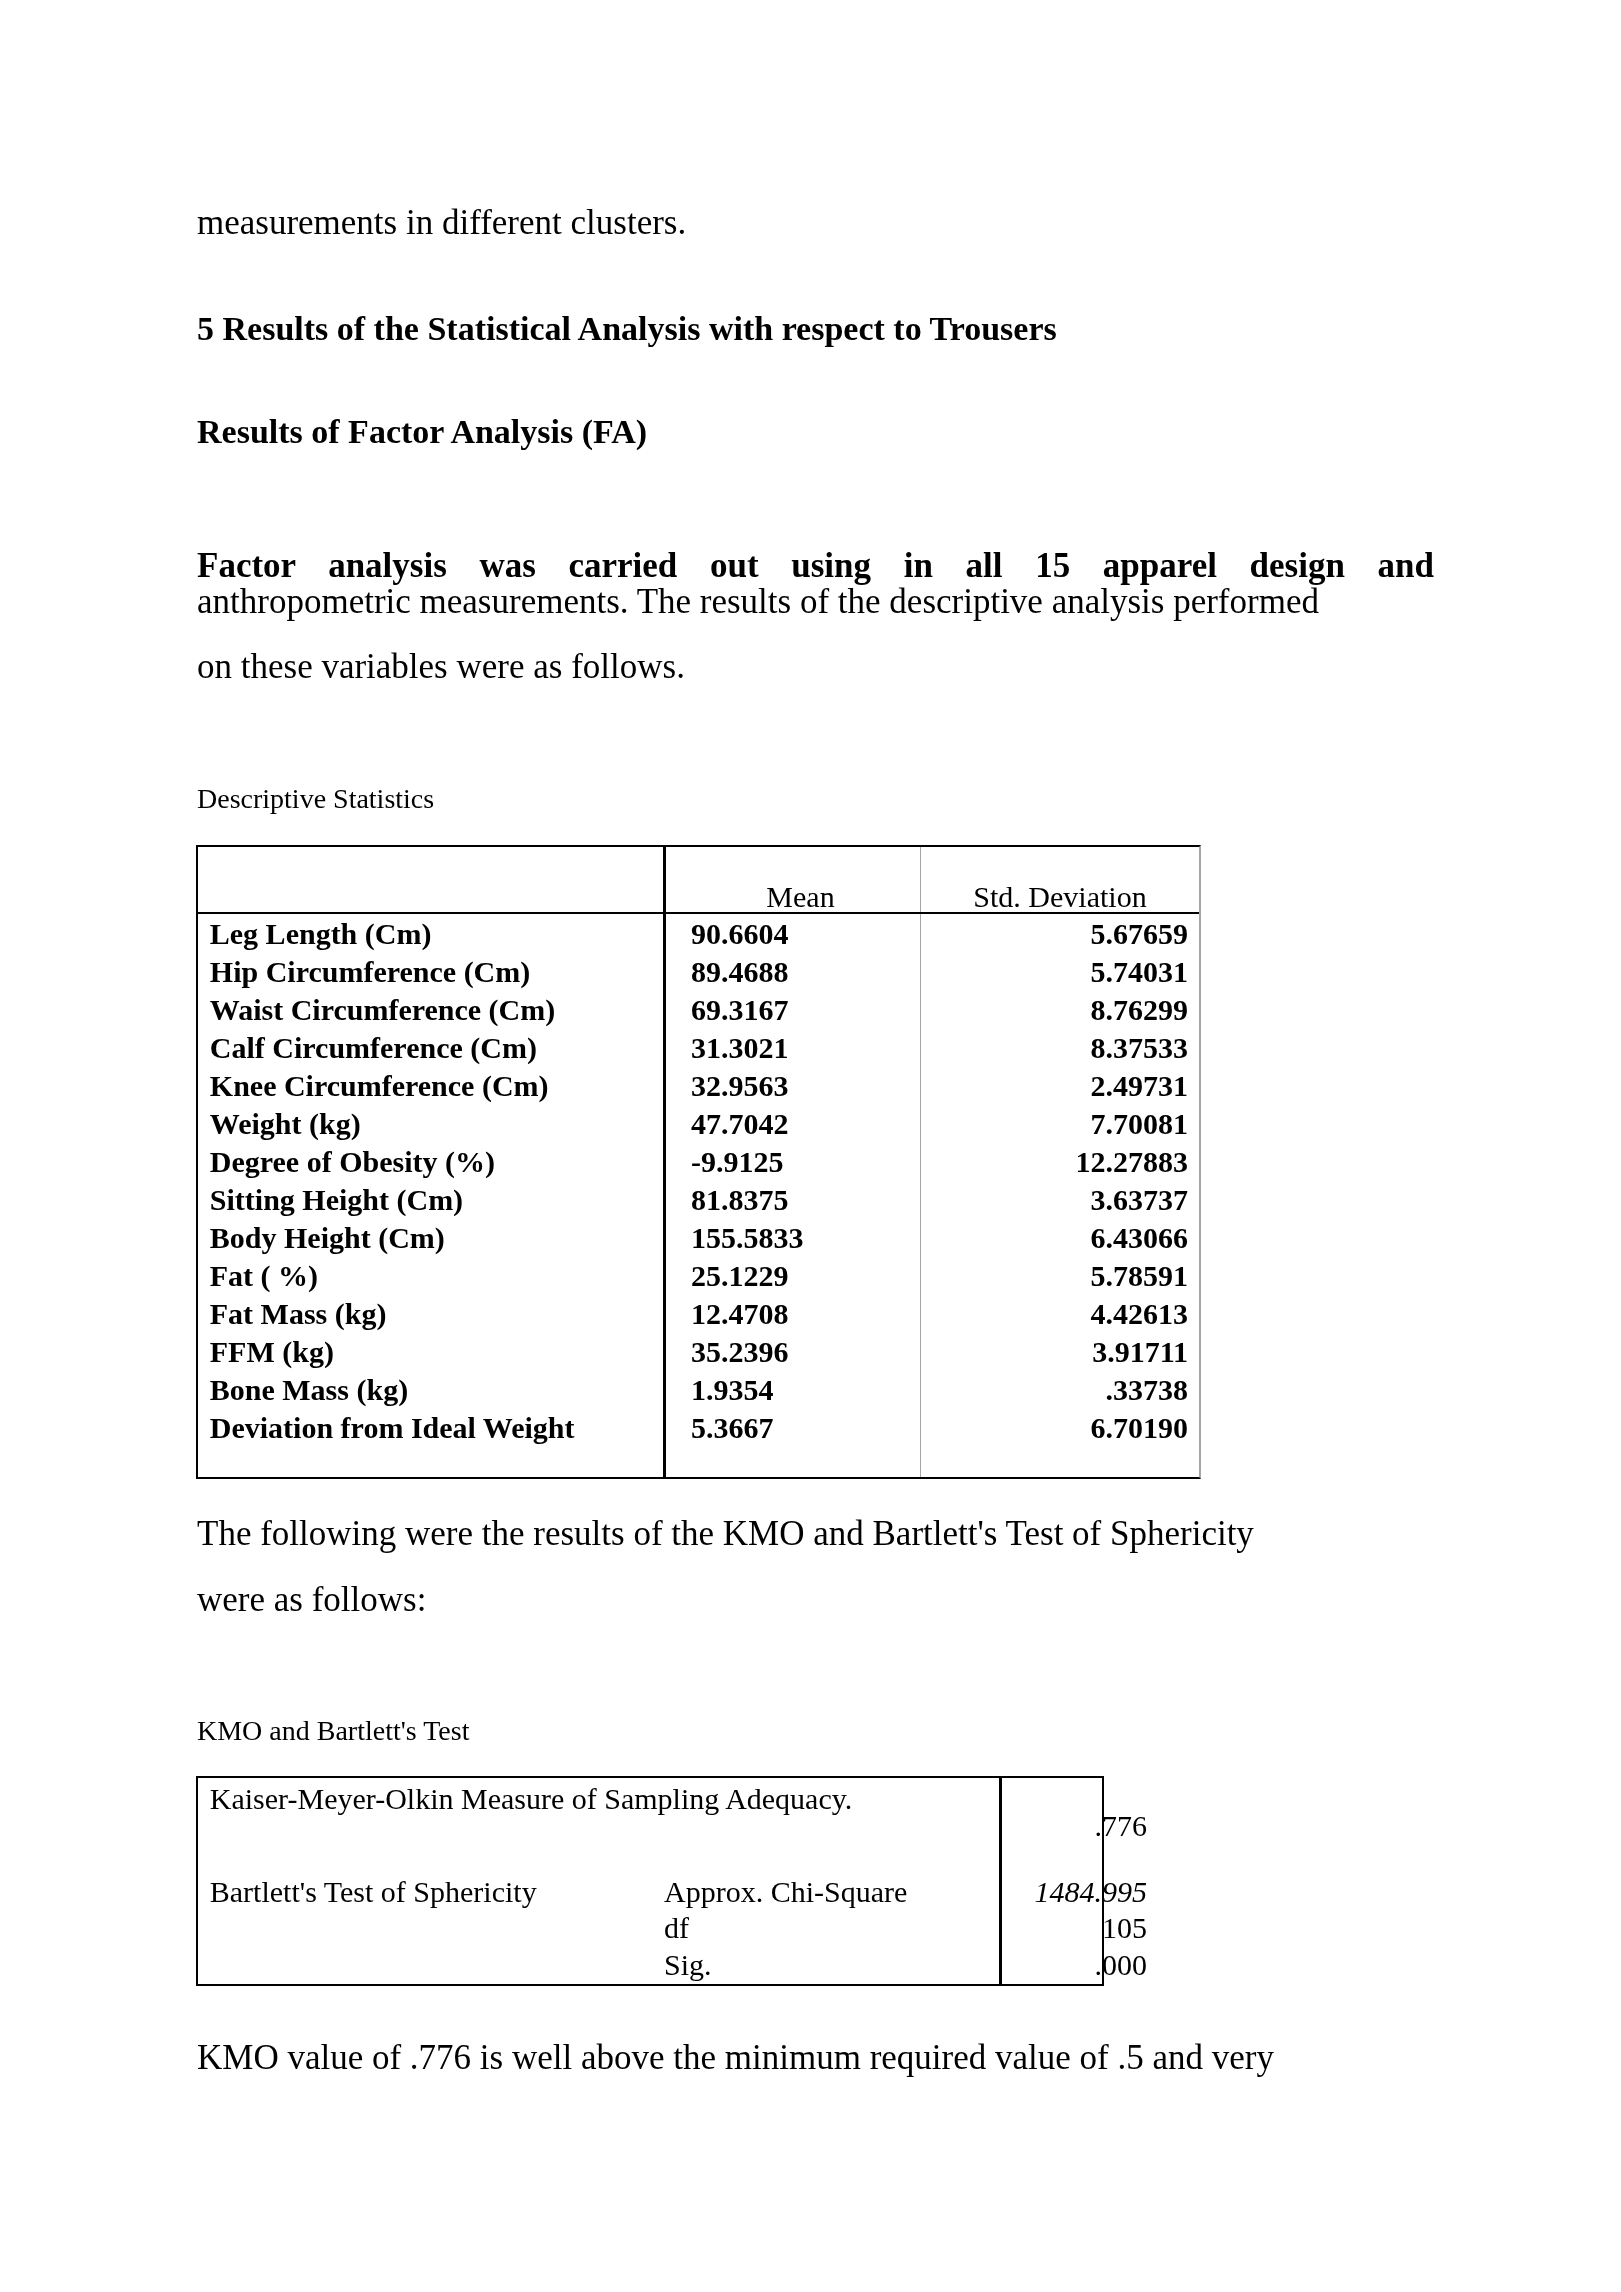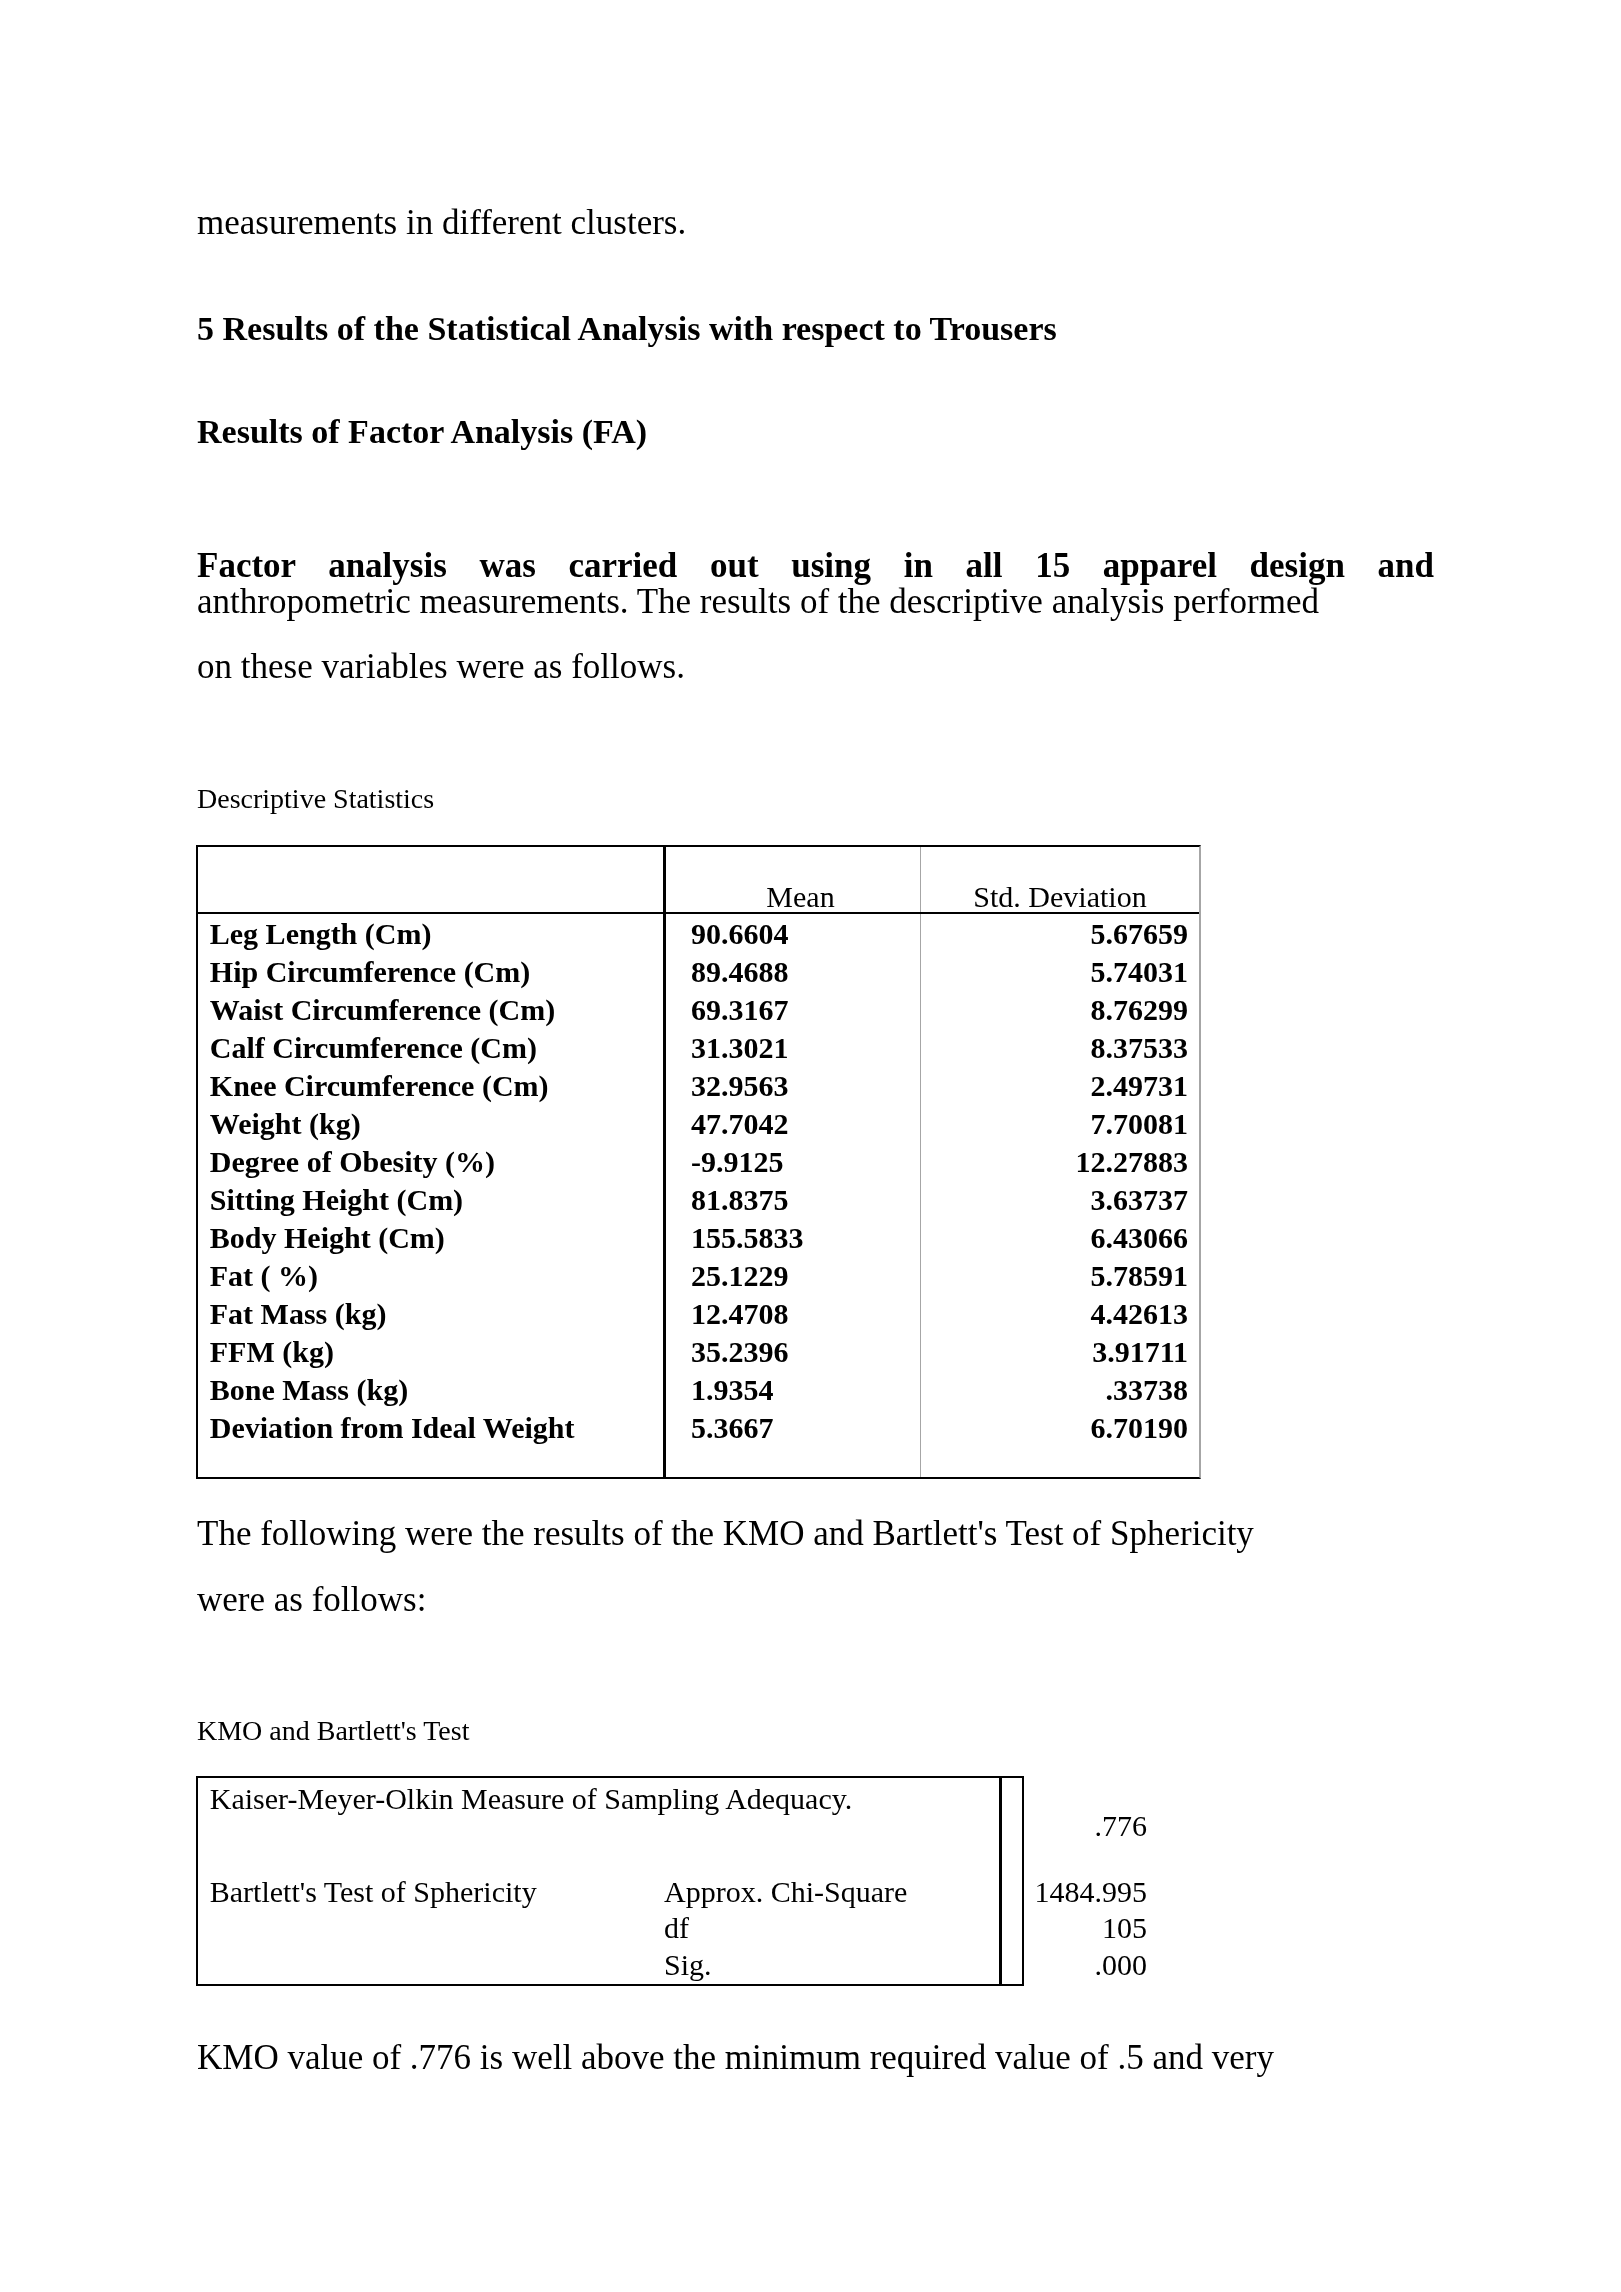--- a/index.html
+++ b/index.html
@@ -121,21 +121,21 @@
       left: 723px;
       width: 267px;
       text-align: right;
     }
 
     
     .kmo-table {
       position: absolute;
       left: 196px;
       top: 1776px;
-      width: 828px;
+      width: 908px;
       height: 210px;
       box-sizing: border-box;
       border: 2.9px solid #000;
       font-size: 30px;
     }
     .kmo-div {
       position: absolute;
       left: 801px;
       top: 0;
       bottom: 0;
@@ -258,21 +258,21 @@
 
 <div class="line h-table" style="top:1688px;">KMO and Bartlett's Test</div>
 
 <div class="kmo-table">
   <div class="kmo-div"></div>
   <div class="kmo-cell" style="left:11.8px; top:5.9px;">Kaiser-Meyer-Olkin Measure of Sampling Adequacy.</div>
   <div class="kmo-val" style="top:33px;">.776</div>
   <div class="kmo-cell" style="left:11.8px; top:99px;">Bartlett's Test of Sphericity</div>
 
   <div class="kmo-cell" style="left:466px; top:99px;">Approx. Chi-Square</div>
-  <div class="kmo-val" style="top:99px;">1484.995</div>
+  <div class="kmo-val" style="top:99px;font-style:italic;">1484.995</div>
 
   <div class="kmo-cell" style="left:466px; top:135px;">df</div>
   <div class="kmo-val" style="top:135px;">105</div>
 
   <div class="kmo-cell" style="left:466px; top:172px;">Sig.</div>
   <div class="kmo-val" style="top:172px;">.000</div>
 </div>
 
 <div class="line body-text" style="top:2040px;">KMO value of  .776 is well above the minimum required value of .5 and very</div>
 

